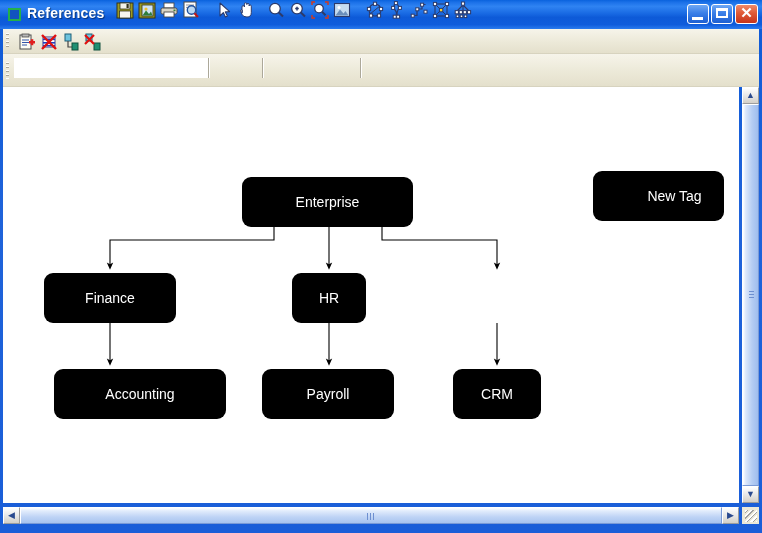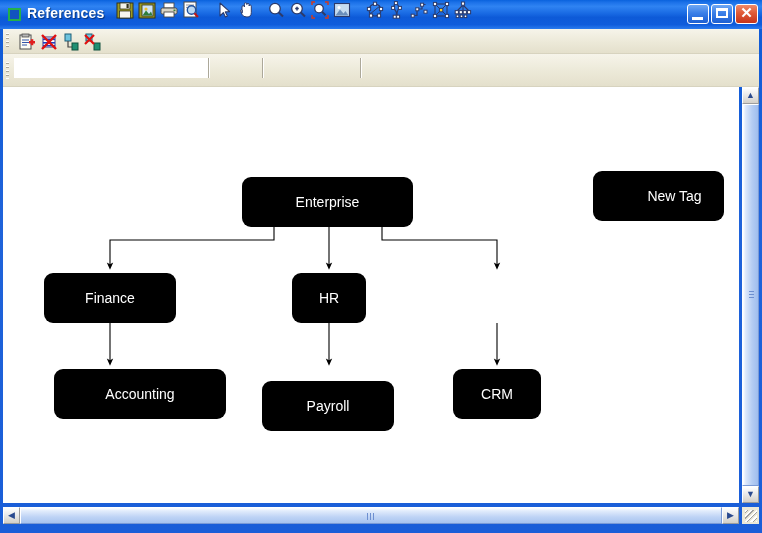--- a/index.html
+++ b/index.html
@@ -510,21 +510,21 @@
     </div>
     <div class="node" style="left:41px;  top:186px; width:132px; height:50px;">
       <span>Finance</span>
     </div>
     <div class="node" style="left:289px; top:186px; width:74px;  height:50px;">
       <span>HR</span>
     </div>
     <div class="node" style="left:21px;  top:282px; width:172px; height:50px;margin-left:30px;">
       <span>Accounting</span>
     </div>
-    <div class="node" style="left:259px; top:282px; width:132px; height:50px;margin-top:12px;">
+    <div class="node" style="left:259px; top:282px; width:132px; height:50px;">
       <span>Payroll</span>
     </div>
     <div class="node" style="left:450px; top:282px; width:88px;  height:50px;">
       <span>CRM</span>
     </div>
     <div class="node" style="left:590px; top:84px;  width:131px; height:50px;padding-left:32px;">
       <span>New Tag</span>
     </div>
   </div>
 

